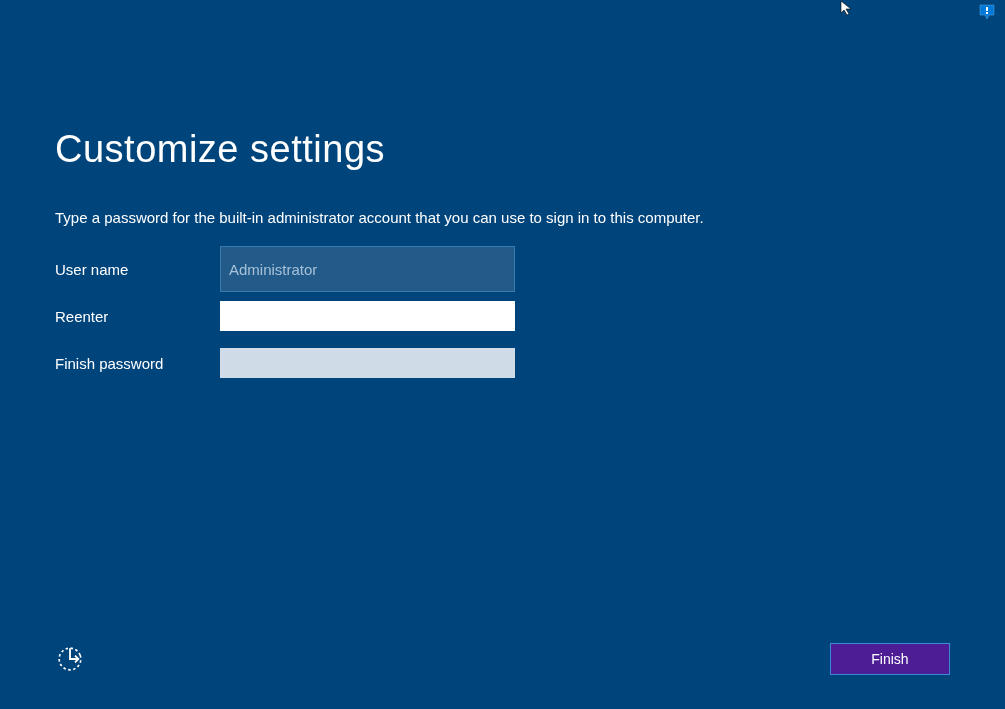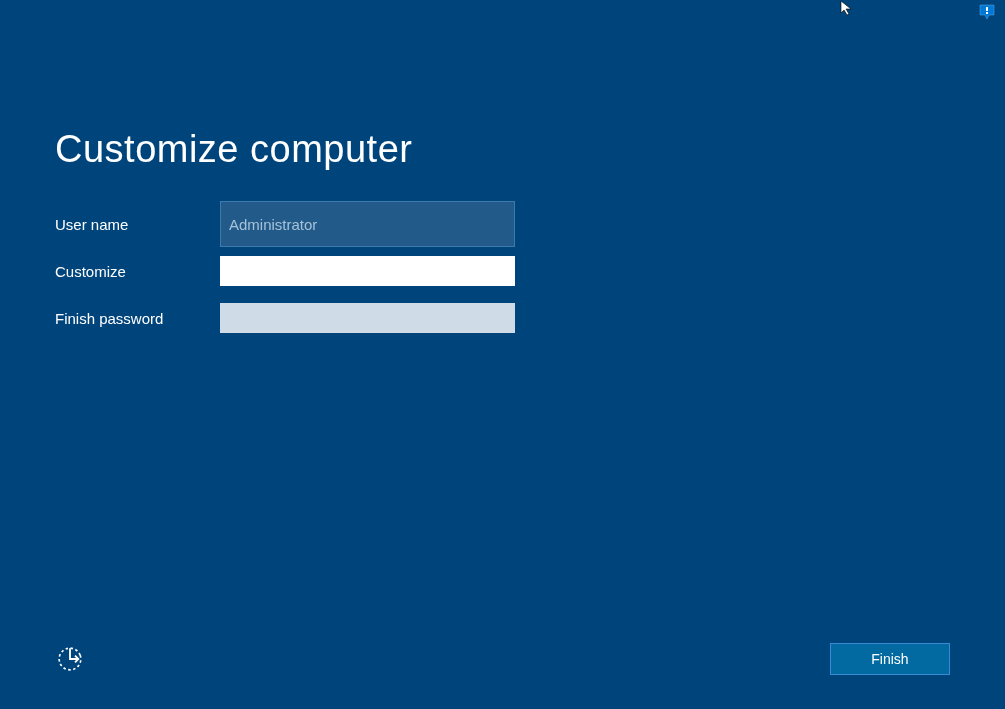--- a/index.html
+++ b/index.html
@@ -83,21 +83,21 @@
       bottom: 34px;
       left: 55px;
       right: 55px;
       display: flex;
       justify-content: space-between;
       align-items: center;
     }
     .finish-button {
       width: 120px;
       height: 32px;
-      background: #0369a1;
+      background: #4c1d95;
       border: 1px solid #3989d6;
       color: #ffffff;
       font-size: 14px;
       font-family: inherit;
       cursor: pointer;
       outline: none;
     }
     .ease-icon {
       width: 30px;
       height: 30px;
@@ -137,29 +137,30 @@
 
 <div class="notification-icon">
   <svg viewBox="0 0 16 16">
     <path d="M1 1 L15 1 L15 11 L10 11 L8 15 L6 11 L1 11 Z" fill="#0078d7" stroke="#5faae0" stroke-width="0.5"></path>
     <rect x="7" y="3" width="2" height="4" fill="#ffffff"></rect>
     <rect x="7" y="8" width="2" height="2" fill="#ffffff"></rect>
   </svg>
 </div>
 
 <div class="main">
-  <h1 class="title">Customize computer</h1>
+  <h1 class="title">Customize settings</h1>
+  <p class="instruction">Type a password for the built-in administrator account that you can use to sign in to this computer.</p>
 
   <div class="form-row">
     <div class="form-label">User name</div>
     <input type="text" class="input-disabled" disabled="" value="Administrator" style="">
   </div>
 
   <div class="form-row">
-    <div class="form-label">Customize</div>
+    <div class="form-label">Reenter</div>
     <input type="password" class="input-active" autofocus="" value="" style="">
   </div>
 
   <div class="form-row">
     <div class="form-label">Finish password</div>
     <input type="password" class="input-inactive" value="" style="">
   </div>
 </div>
 
 <div class="footer">

